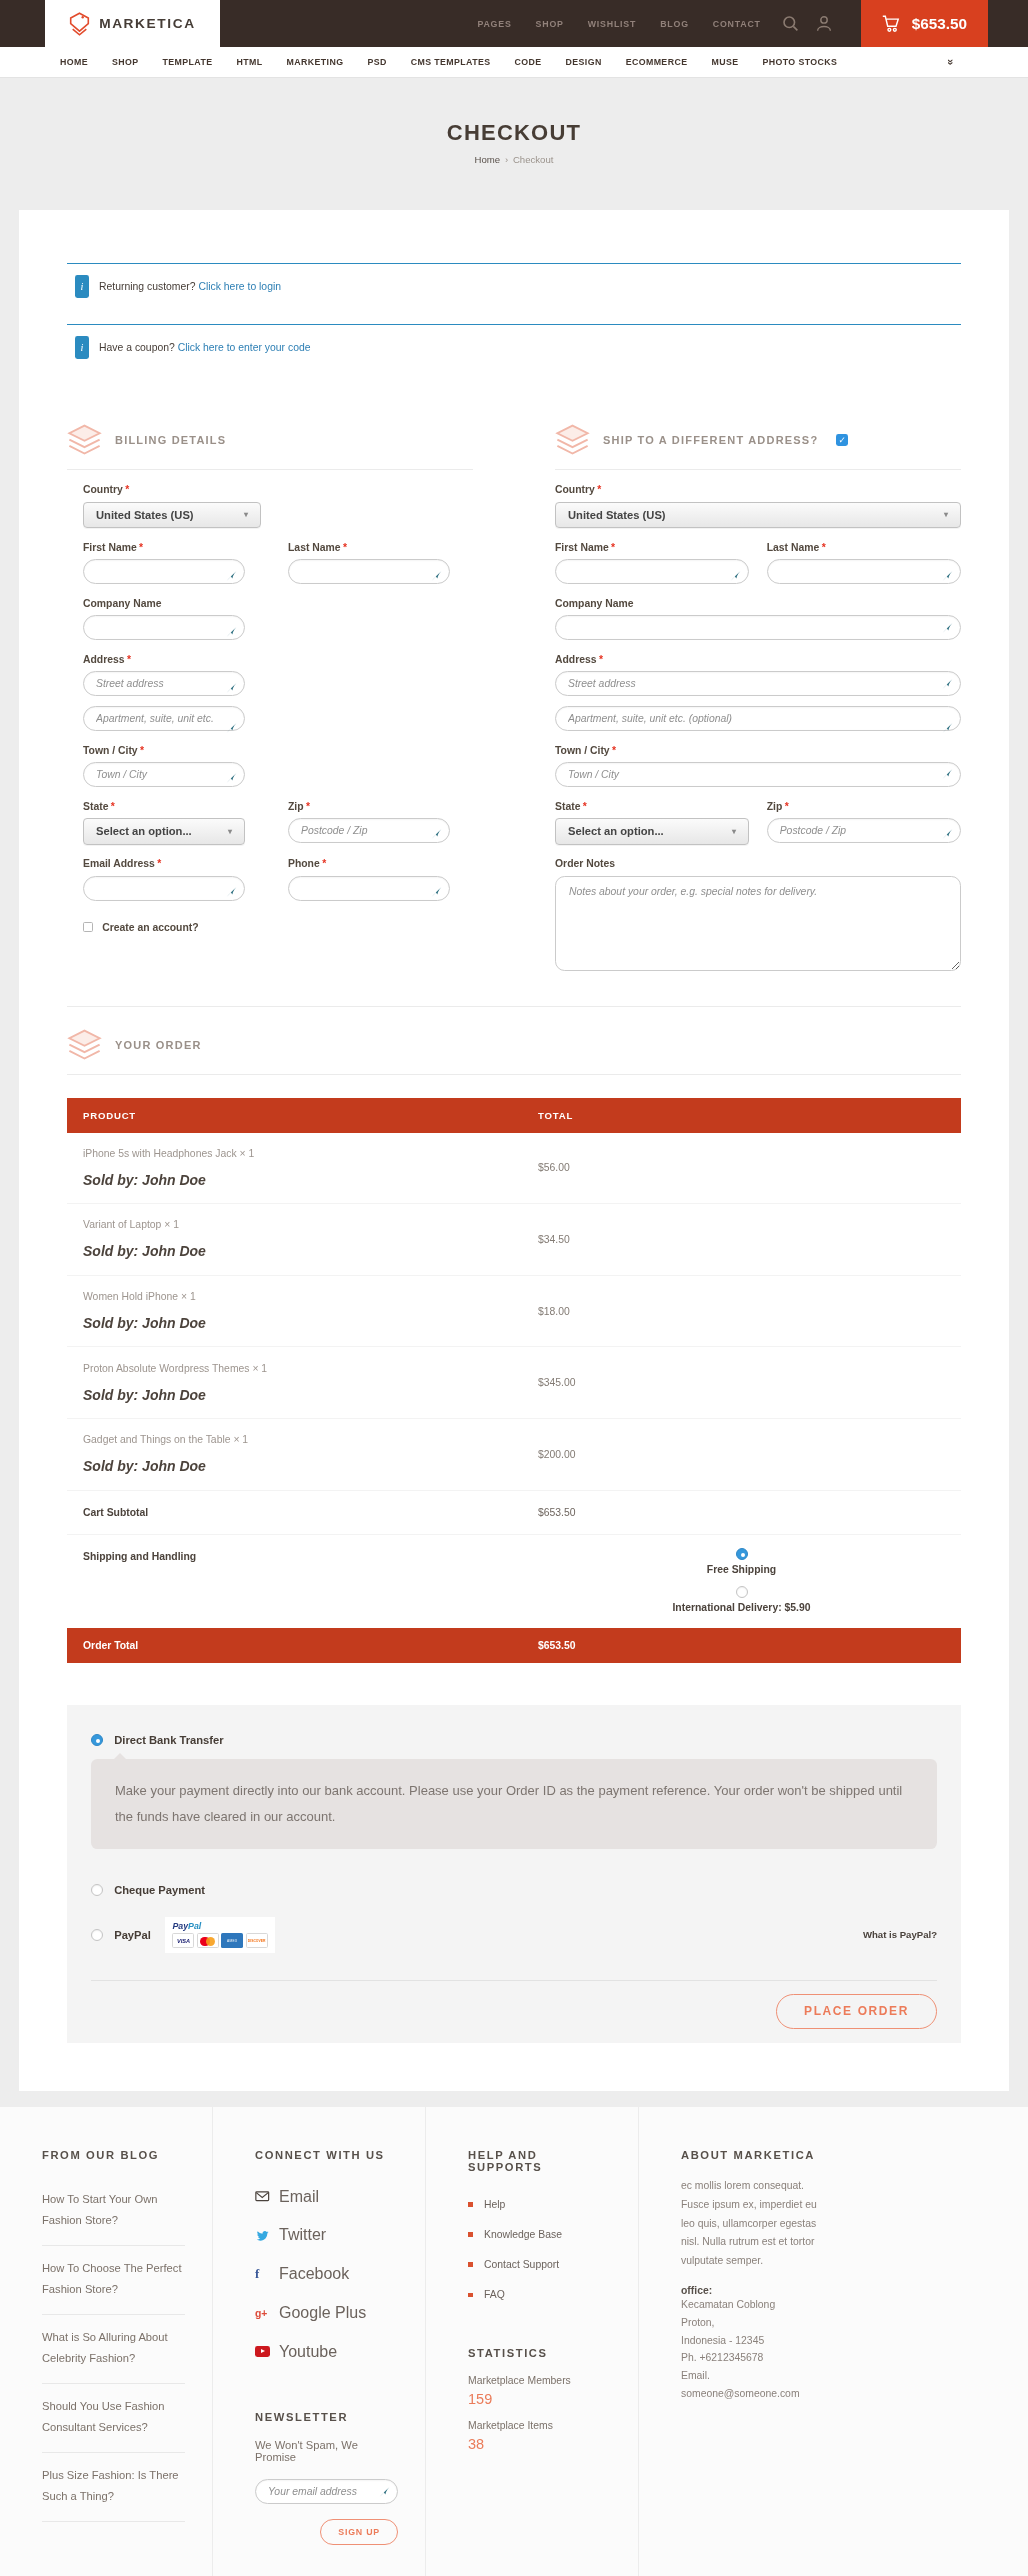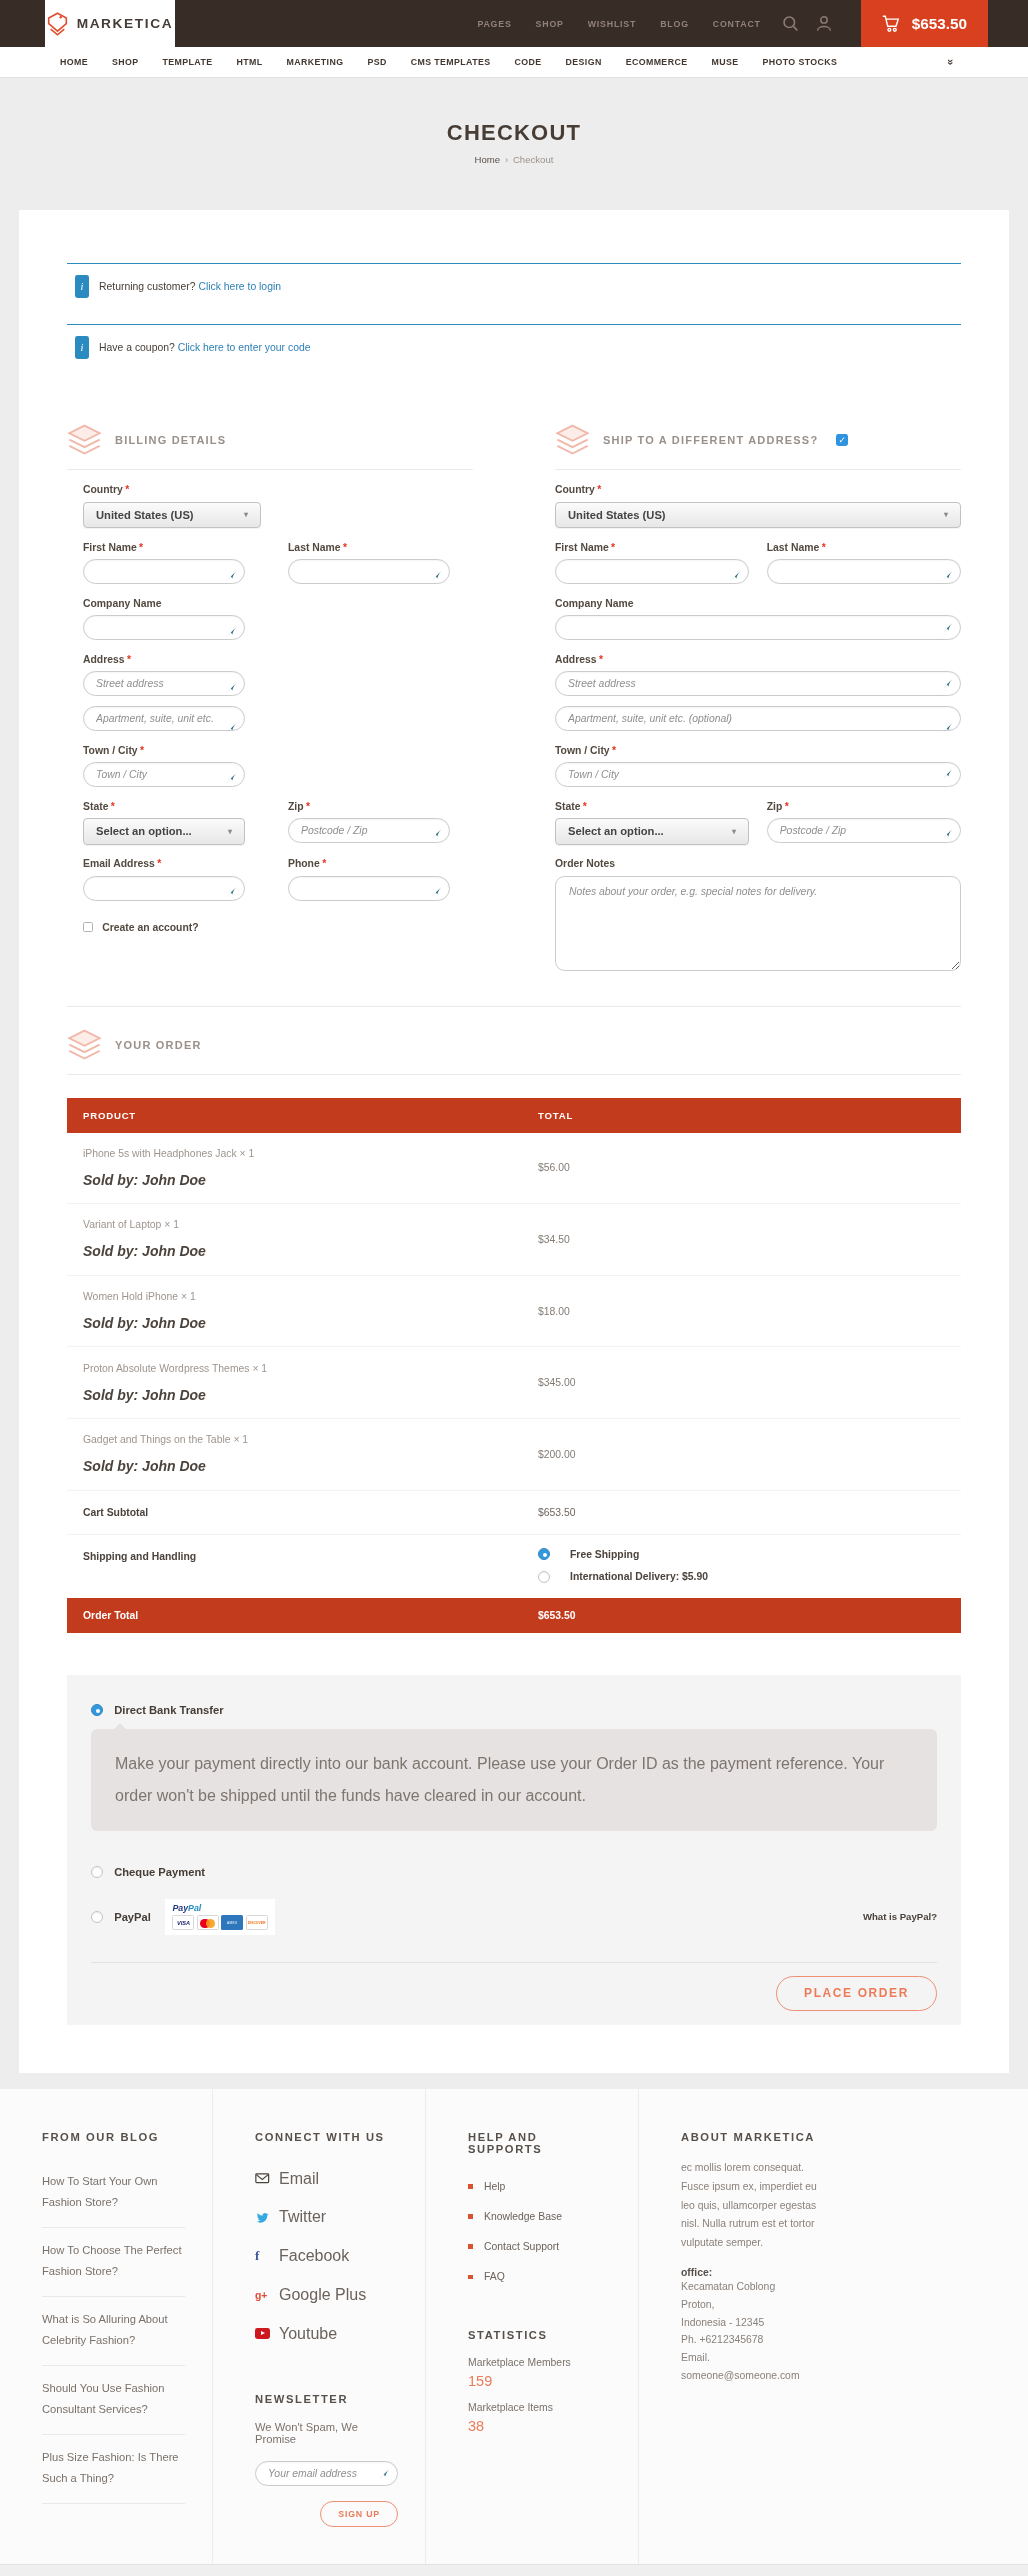--- a/index.html
+++ b/index.html
@@ -2,21 +2,21 @@
 <html style="font-size:13px"><head>
 <meta charset="utf-8">
 <style>
   * { box-sizing: border-box; margin:0; padding:0; }
   html,body { width:1028px; }
   body { background:#ededed; font-family:"Liberation Sans", sans-serif; color:#554b45; }
   a { text-decoration:none; cursor:pointer; }
 
   
   .hdr { height:47px; background:#382c27; display:flex; align-items:center; padding:0 40px 0 45px; }
-  .logo-box { width:130px; height:47px; background:#fff; display:flex; align-items:center; justify-content:center; gap:8.8px; cursor:pointer; }
+  .logo-box { width:175px; height:47px; background:#fff; display:flex; align-items:center; justify-content:center; gap:8.8px; cursor:pointer; }
   .logo-text { font-size:13.7px; font-weight:bold; letter-spacing:1.6px; color:#453c36; }
   .top-nav { margin-left:auto; display:flex; align-items:center; gap:24px; margin-right:21px; }
   .top-nav a { color:#91817a; font-size:8.8px; font-weight:bold; letter-spacing:0.8px; }
   .hicon { display:flex; align-items:center; margin-right:17.7px; cursor:pointer; }
   .cart-btn { display:flex; align-items:center; gap:10.4px; background:#d8401f; height:47px; padding:0 21px; margin-left:11.2px; color:#fff; font-size:15.3px; font-weight:bold; cursor:pointer; }
 
   
   .subnav { background:#fff; height:30.5px; display:flex; align-items:center; gap:24px; padding-left:60px; border-bottom:0.8px solid #e3e3e3; }
   .subnav a { color:#43362e; font-size:8.8px; font-weight:bold; letter-spacing:0.4px; }
   .expand { margin-left:auto; margin-right:74px; color:#43362e; transform:rotate(90deg); font-size:11.2px; font-weight:bold; cursor:pointer; }
@@ -73,31 +73,31 @@
   .oc2 { flex:1; }
   .orow { display:flex; align-items:center; padding:15.3px 16px; border-bottom:1.6px solid #f3f3f3; }
   .pname { font-size:10.4px; color:#9d958f; margin-bottom:13px; font-weight:normal; }
   .psold { font-size:14px; font-weight:bold; color:#4c433c;font-style:italic; }
   .oprice { font-size:10.4px; color:#837b74; }
   .subrow { display:flex; align-items:center; padding:16px; font-size:10.4px; }
   .subrow .lab { font-weight:bold; color:#4c433c; }
   .subrow .val { color:#6e655e; }
   .shiprow { display:flex; padding:13.7px 16px; border-top:1.6px solid #f3f3f3; font-size:10.4px; }
   .shipopts { display:flex; flex-direction:column; gap:10.4px; }
-  .ropt { display:flex; align-items:center; gap:20px; font-weight:bold; color:#4c433c; cursor:pointer; }
+  .ropt { display:flex; align-items:center; gap:4px; font-weight:bold; color:#4c433c; cursor:pointer;flex-direction:column; }
   .radio-on { width:12px; height:12px; border-radius:50%; background:#3598dc; border:0.8px solid #2f87c6; position:relative; flex:none; }
   .radio-on::after { content:""; position:absolute; left:4px; top:4px; width:4px; height:4px; border-radius:50%; background:#fff; }
   .radio-off { width:12px; height:12px; border-radius:50%; background:#fff; border:0.8px solid #c4c4c4; box-shadow:inset 0 0.8px 1.6px rgba(0,0,0,0.08); flex:none; }
   .totrow { display:flex; background:#c33b1d; color:#fff; font-size:10.4px; font-weight:bold; padding:12px 16px; margin-top:1.6px; }
 
   
   .paybox { background:#f4f4f4; margin-top:42px; padding:29px 24px 0; }
   .pm-row { display:flex; align-items:center; gap:11.2px; }
   .pm-lab { font-size:11.2px; font-weight:bold; color:#463d36; }
-  .pm-desc { position:relative; margin:13px 0 0; background:#e6e2e1; border-radius:6.4px; padding:19px 24px; font-size:16px; color:#7d7570; line-height:2; }
+  .pm-desc { position:relative; margin:13px 0 0; background:#e6e2e1; border-radius:6.4px; padding:19px 24px; font-size:13px; color:#7d7570; line-height:2; }
   .pm-desc::before { content:""; position:absolute; top:-6.4px; left:22.5px; border-left:6.4px solid transparent; border-right:6.4px solid transparent; border-bottom:6.4px solid #e6e2e1; }
   .pm-cheque { margin-top:35px; }
   .pm-paypal { margin-top:21px; }
   .ppcards { background:#fff; padding:4px 7.2px 4.8px; display:inline-flex; flex-direction:column; gap:2.4px; margin-left:3.2px; }
   .pplogo { font-size:8.8px; font-weight:bold; font-style:italic; }
   .pp1 { color:#253b80; } .pp2 { color:#2790c3; }
   .cardrow { display:flex; gap:2.4px; }
   .cc { width:22px; height:14.5px; border-radius:1.6px; display:flex; align-items:center; justify-content:center; }
   .cc-visa { background:#fff; border:0.8px solid #d8d8d8; color:#1a1f71; font-size:5.6px; font-weight:bold; font-style:italic; }
   .cc-mc { background:#fff; border:0.8px solid #d8d8d8; position:relative; }

